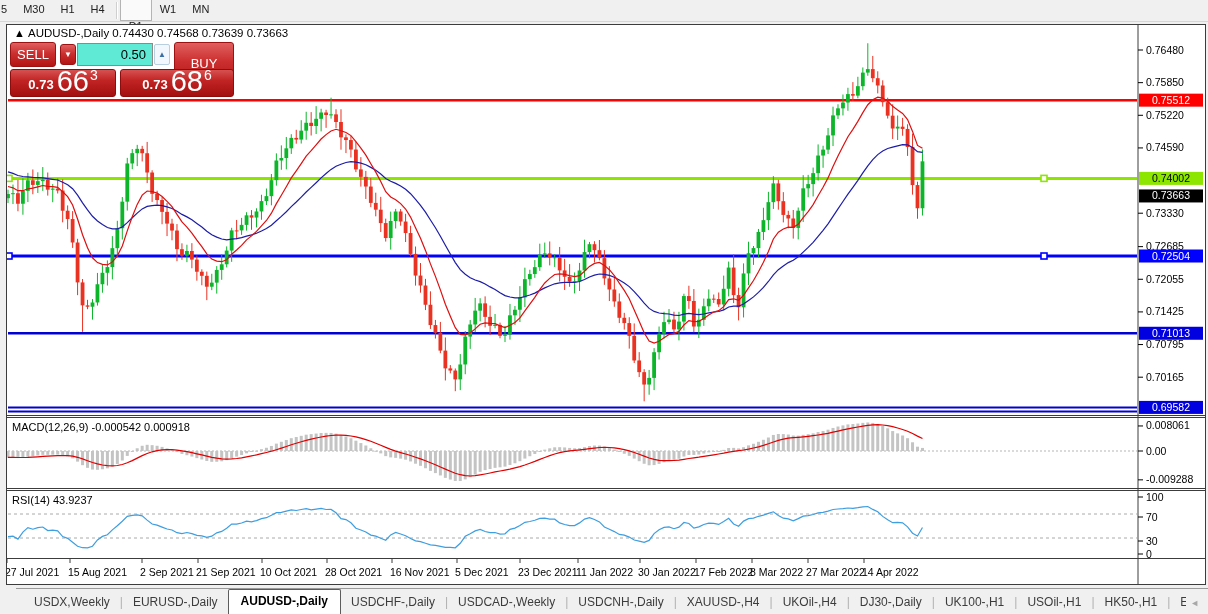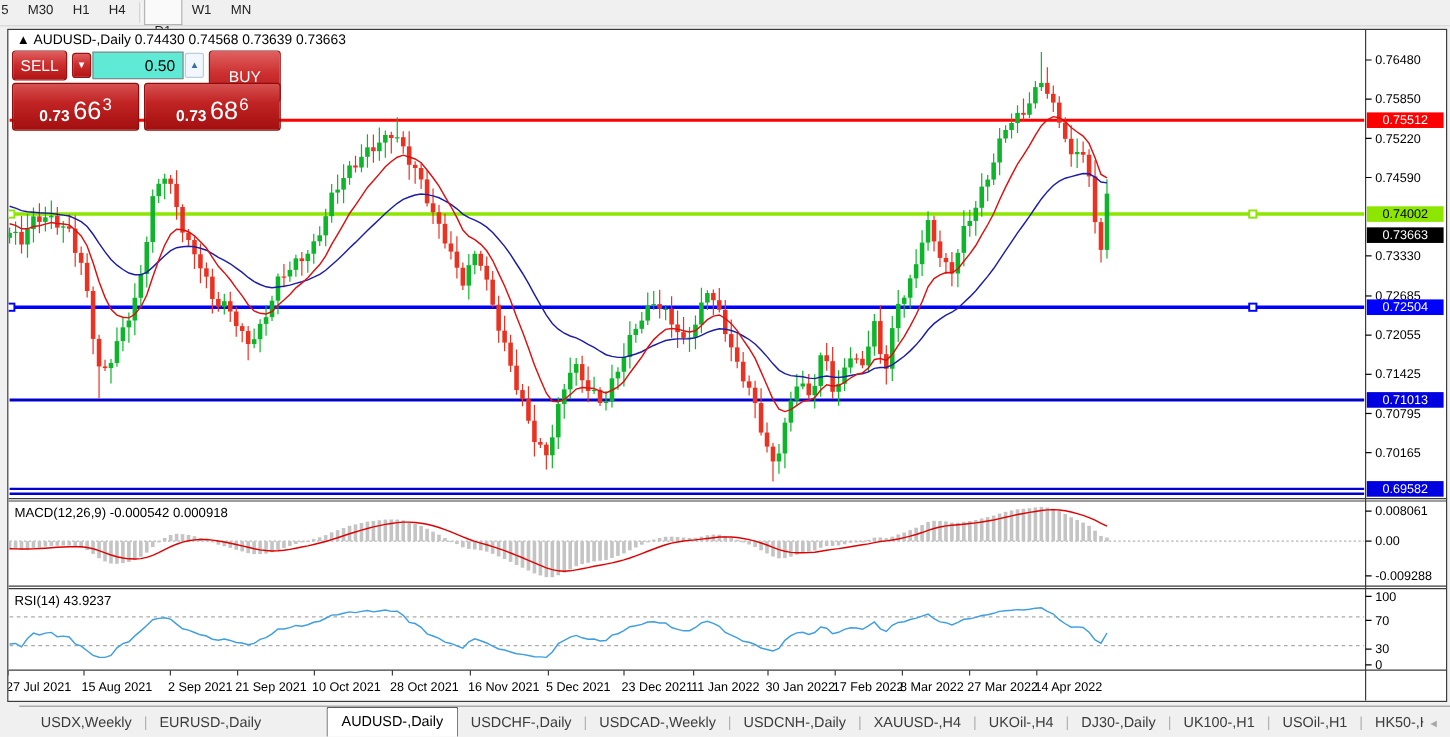--- a/index.html
+++ b/index.html
@@ -27,36 +27,36 @@
     display:flex; align-items:center; justify-content:center; cursor:pointer; }
   .sell-btn { width:46px; height:25px; }
   .buy-btn  { position:absolute; right:0; top:0; width:60px; height:43px; }
   .lot-down { position:absolute; left:50px; top:2px; width:16px; height:21px; font-size:8px; }
   .lot-field { position:absolute; left:67px; top:1px; width:76px; height:23px;
     border:1px solid #8a8a8a; background:#5eead4; font-size:13px; text-align:right;
     padding-right:6px; font-family:"Liberation Sans",sans-serif; }
   .lot-up { position:absolute; left:144px; top:2px; width:16px; height:21px;
     background:#f2f7fd; border:1px solid #b9cede; border-radius:2px; color:#3a6ea5;
     font-size:8px; display:flex; align-items:center; justify-content:center; cursor:pointer; }
-  .price-box { position:absolute; top:27px; height:40px;
+  .price-box { position:absolute; top:27px; height:28px;
     background:linear-gradient(#d65151 0%, #c22424 40%, #a30f0f 100%);
     border:1px solid #8e0c0c; border-radius:3px; color:#fff;
     display:flex; align-items:flex-end; justify-content:center; padding-bottom:2px; cursor:pointer; }
   .pb-sell { left:0; width:106px; } .pb-buy { left:110px; width:114px; }
   .pb-small { font-size:13px; font-weight:bold; margin-right:3px; margin-bottom:2px; }
-  .pb-big { font-size:21px; line-height:26px; }
+  .pb-big { font-size:29px; line-height:26px; }
   .pb-sup { font-size:14px; margin-bottom:11px; margin-left:1px; }
 
   
   .tabbar { position:absolute; left:16px; top:588px; width:1208px; height:26px;
     background:#f0f0f0; border-top:1px solid #9a9a9a; display:flex; align-items:flex-end; }
   .tabs { display:flex; align-items:flex-end; height:100%; padding-left:8px; overflow:hidden; flex:1; }
   .tab { font-size:12px; color:#3c3c3c; padding:4px 10px 5px 10px; white-space:nowrap; cursor:pointer; }
   .tab.active { background:#fff; border:1px solid #5c5c5c; border-bottom:none;
-    font-weight:normal; color:#000; padding:4px 12px 6px 12px; border-radius:2px 2px 0 0;margin-left:44px; }
+    font-weight:bold; color:#000; padding:4px 12px 6px 12px; border-radius:2px 2px 0 0; }
   .tab-sep { color:#b0b0b0; font-size:12px; padding-bottom:5px; }
   .tab-arrows { display:flex; gap:8px; padding:0 8px 6px 4px; font-size:9px; }
   .tab-arrow-left { color:#a8a8a8; cursor:default; }
   .tab-arrow-right { color:#303030; cursor:pointer; }
 </style>
 </head>
 <body>
 
 <div class="tf-toolbar" id="tf-toolbar">
     <div class="tf-btn cut">5</div>

